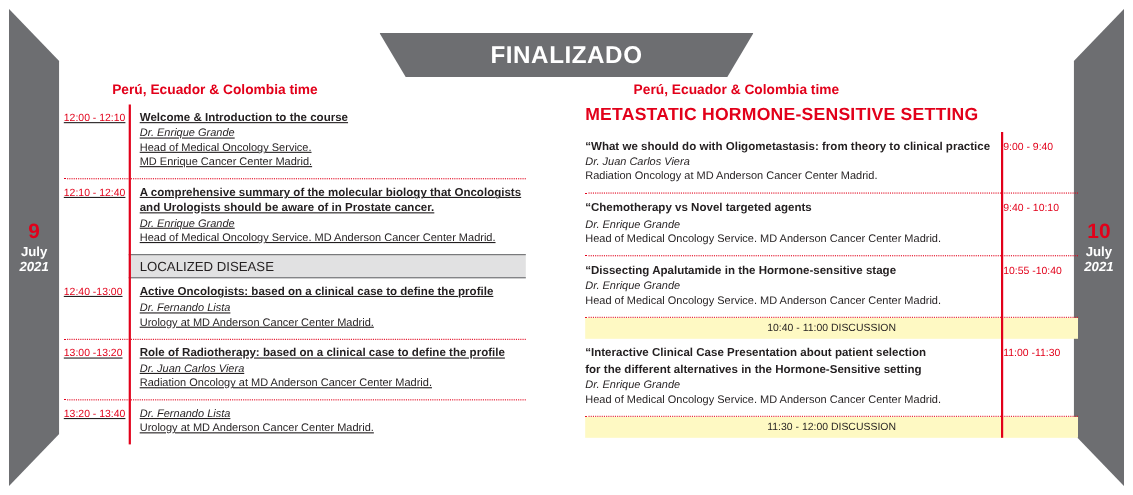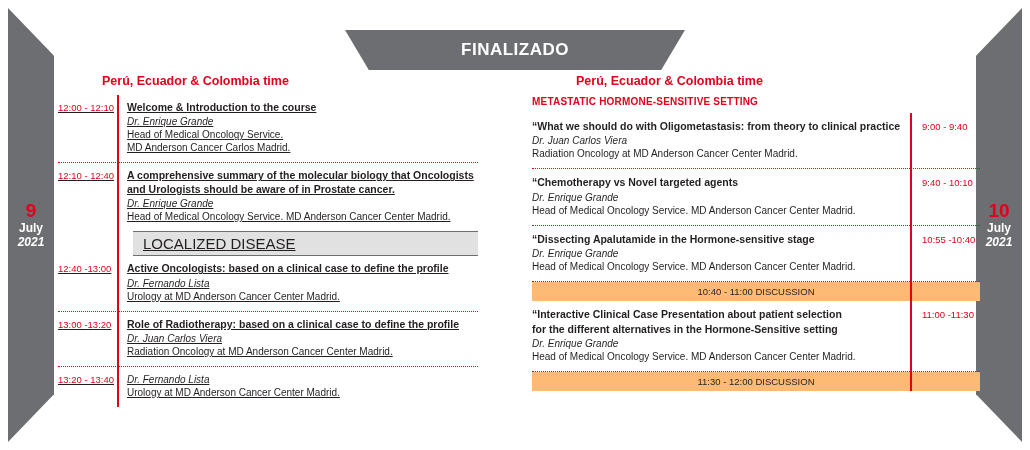--- a/index.html
+++ b/index.html
@@ -21,21 +21,21 @@
   }
   #banner .shape {
     position:absolute; inset:0;
     background:#6d6e71;
     clip-path: polygon(0 0, 100% 0, 93% 100%, 7% 100%);
   }
   #banner .label {
     position:absolute; inset:0;
     display:flex; align-items:center; justify-content:center;
     color:#ffffff;
-    font-size:17px;
+    font-size:22px;
     font-weight:bold;
     letter-spacing:0.5px;
   }
 
   
   .side-block {
     position:absolute;
     top:8px;
     width:46px;
     height:434px;
@@ -73,21 +73,21 @@
 
   .col-head {
     color:#e2001a;
     font-size:12.5px;
     font-weight:bold;
     margin-bottom:7px;
     padding-left:44px;
   }
   .col-subhead {
     color:#e2001a;
-    font-size:10px;
+    font-size:16px;
     font-weight:bold;
     margin:8px 0 6px 0;
     letter-spacing:0.2px;
   }
 
   
   .rows { position:relative; }
   .vrule {
     position:absolute;
     left:59px;
@@ -129,27 +129,26 @@
     margin:0;
   }
   .aff {
     font-size:10px;
     line-height:1.3;
     margin:0;
   }
 
   .band {
     background:#e1e1e2;
-    font-size:15px;
+    font-size:12px;
     padding:3px 0 3px 10px;
-    margin-left:75px;
+    margin-left:59px;
     border-top:1px solid #6d6e71;
     border-bottom:1px solid #6d6e71;
     color:#231f20;
-    text-decoration:underline;
   }
 
   
   .rrows { position:relative; }
   .vrule-r {
     position:absolute;
     right:68px;
     top:0; bottom:0;
     width:2px;
     background:#e2001a;
@@ -160,25 +159,24 @@
     padding:7px 0 8px 0;
     border-bottom:1px dotted #e2001a;
   }
   .rrow .body { flex:1; padding-right:10px; }
   .rrow .time {
     width:68px;
     flex:0 0 68px;
     color:#e2001a;
     font-size:9.5px;
     padding-top:1px;
-    padding-left:10px;
     white-space:nowrap;
   }
   .rband {
-    background:#fdba74;
+    background:#fef9c3;
     font-size:9.5px;
     text-align:center;
     padding:4px 0;
     color:#231f20;
   }
 </style>
 </head>
 <body>
 
 <div id="banner">
@@ -209,21 +207,21 @@
 
   <div class="rows">
     <div class="vrule"></div>
 
     <div class="row">
       <div class="time">12:00 - 12:10</div>
       <div class="body">
         <p class="ttl">Welcome &amp; Introduction to the course</p>
         <p class="spk">Dr. Enrique Grande</p>
         <p class="aff">Head of Medical Oncology Service.</p>
-        <p class="aff">MD Anderson Cancer Carlos Madrid.</p>
+        <p class="aff">MD Enrique Cancer Center Madrid.</p>
       </div>
     </div>
 
     <div class="row nodash">
       <div class="time">12:10 - 12:40</div>
       <div class="body">
         <p class="ttl">A comprehensive summary of the molecular biology that Oncologists and Urologists should be aware of in Prostate cancer.</p>
         <p class="spk">Dr. Enrique Grande</p>
         <p class="aff">Head of Medical Oncology Service. MD Anderson Cancer Center Madrid.</p>
       </div>

